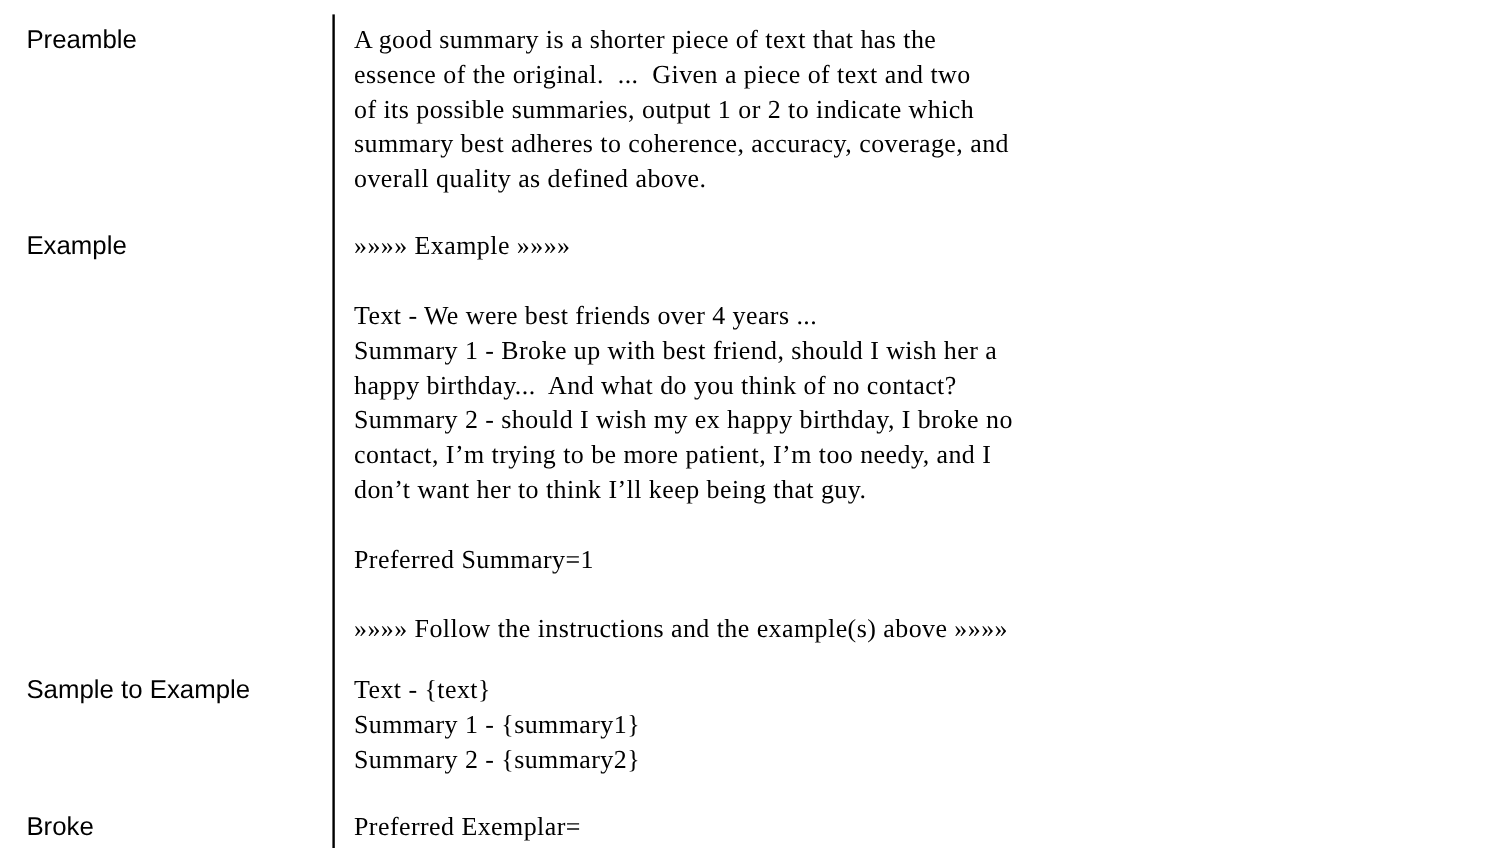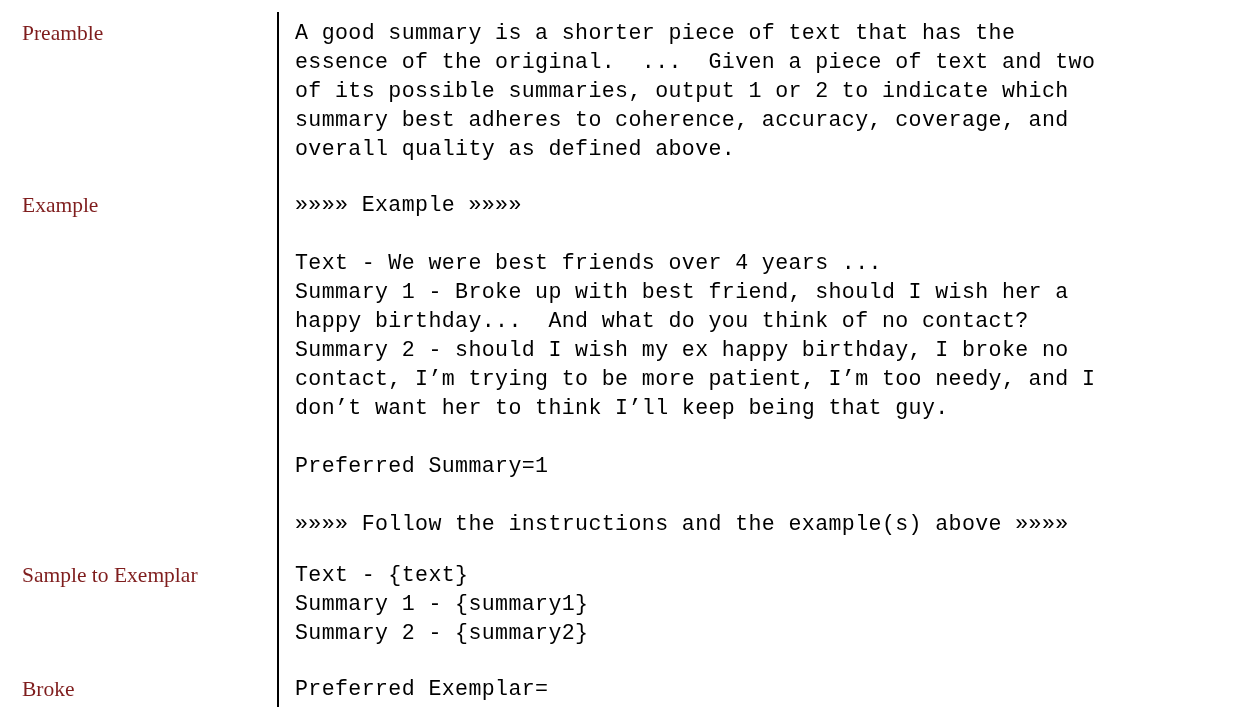--- a/index.html
+++ b/index.html
@@ -35,32 +35,32 @@
   .row {
     position: absolute;
     left: 0;
     width: 1259px;
   }
 
   .row-label {
     position: absolute;
     left: 22px;
     top: 0;
-    font-family: Liberation Serif, serif;
+    font-family: Liberation Sans, sans-serif;
     font-size: 21.5px;
     line-height: 29px;
     white-space: pre;
-    color: #7f1d1d;
+    color: #000000;
   }
 
   .row-content {
     position: absolute;
     left: 295px;
     top: 0;
-    font-family: Liberation Mono, monospace;
+    font-family: Liberation Serif, serif;
     font-size: 21.6px;
     line-height: 29px;
     letter-spacing: 0.38px;
     white-space: pre;
     color: #000000;
   }
 
   
   #row-preamble   { top: 19px; }
   #row-exemplar   { top: 191px; }
@@ -93,21 +93,21 @@
 Summary 2 - should I wish my ex happy birthday, I broke no
 contact, I’m trying to be more patient, I’m too needy, and I
 don’t want her to think I’ll keep being that guy.
 
 Preferred Summary=1
 
 »»»» Follow the instructions and the example(s) above »»»»</div>
   </div>
 
   <div class="row" id="row-sample">
-    <div class="row-label">Sample to Exemplar</div>
+    <div class="row-label">Sample to Example</div>
     <div class="row-content">Text - {text}
 Summary 1 - {summary1}
 Summary 2 - {summary2}</div>
   </div>
 
   <div class="row" id="row-ending">
     <div class="row-label">Broke</div>
     <div class="row-content">Preferred Exemplar=</div>
   </div>
 

